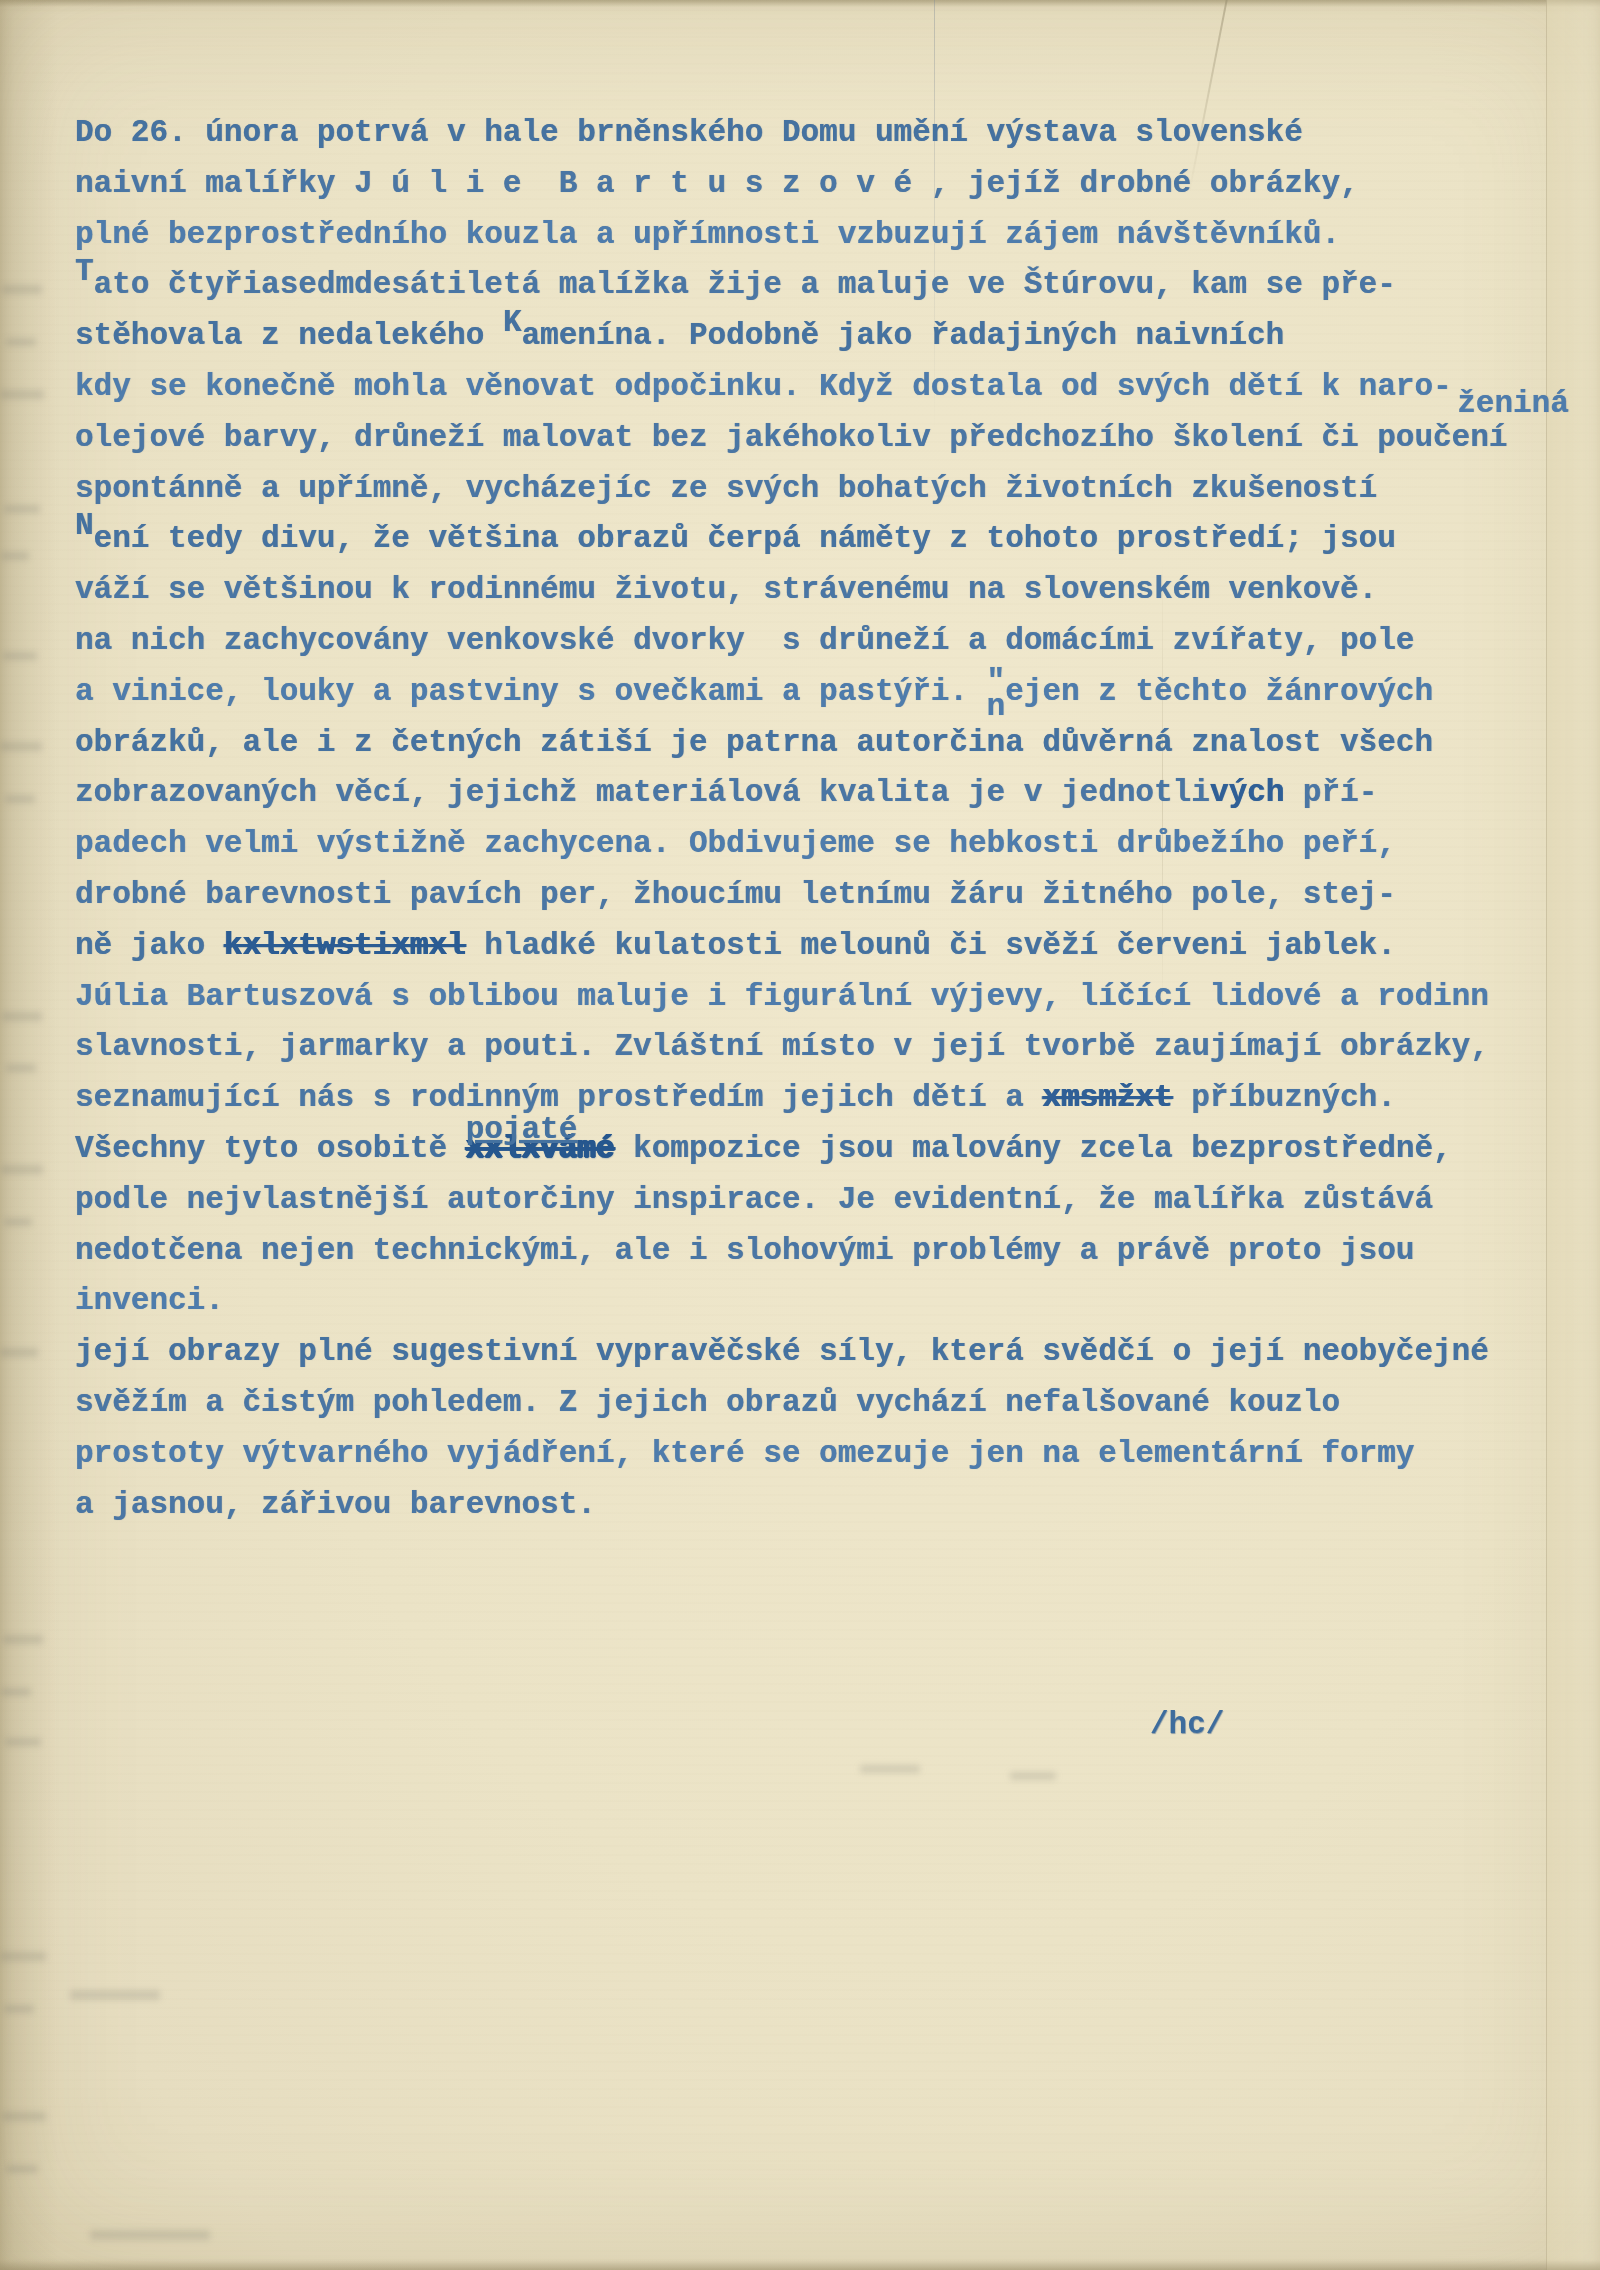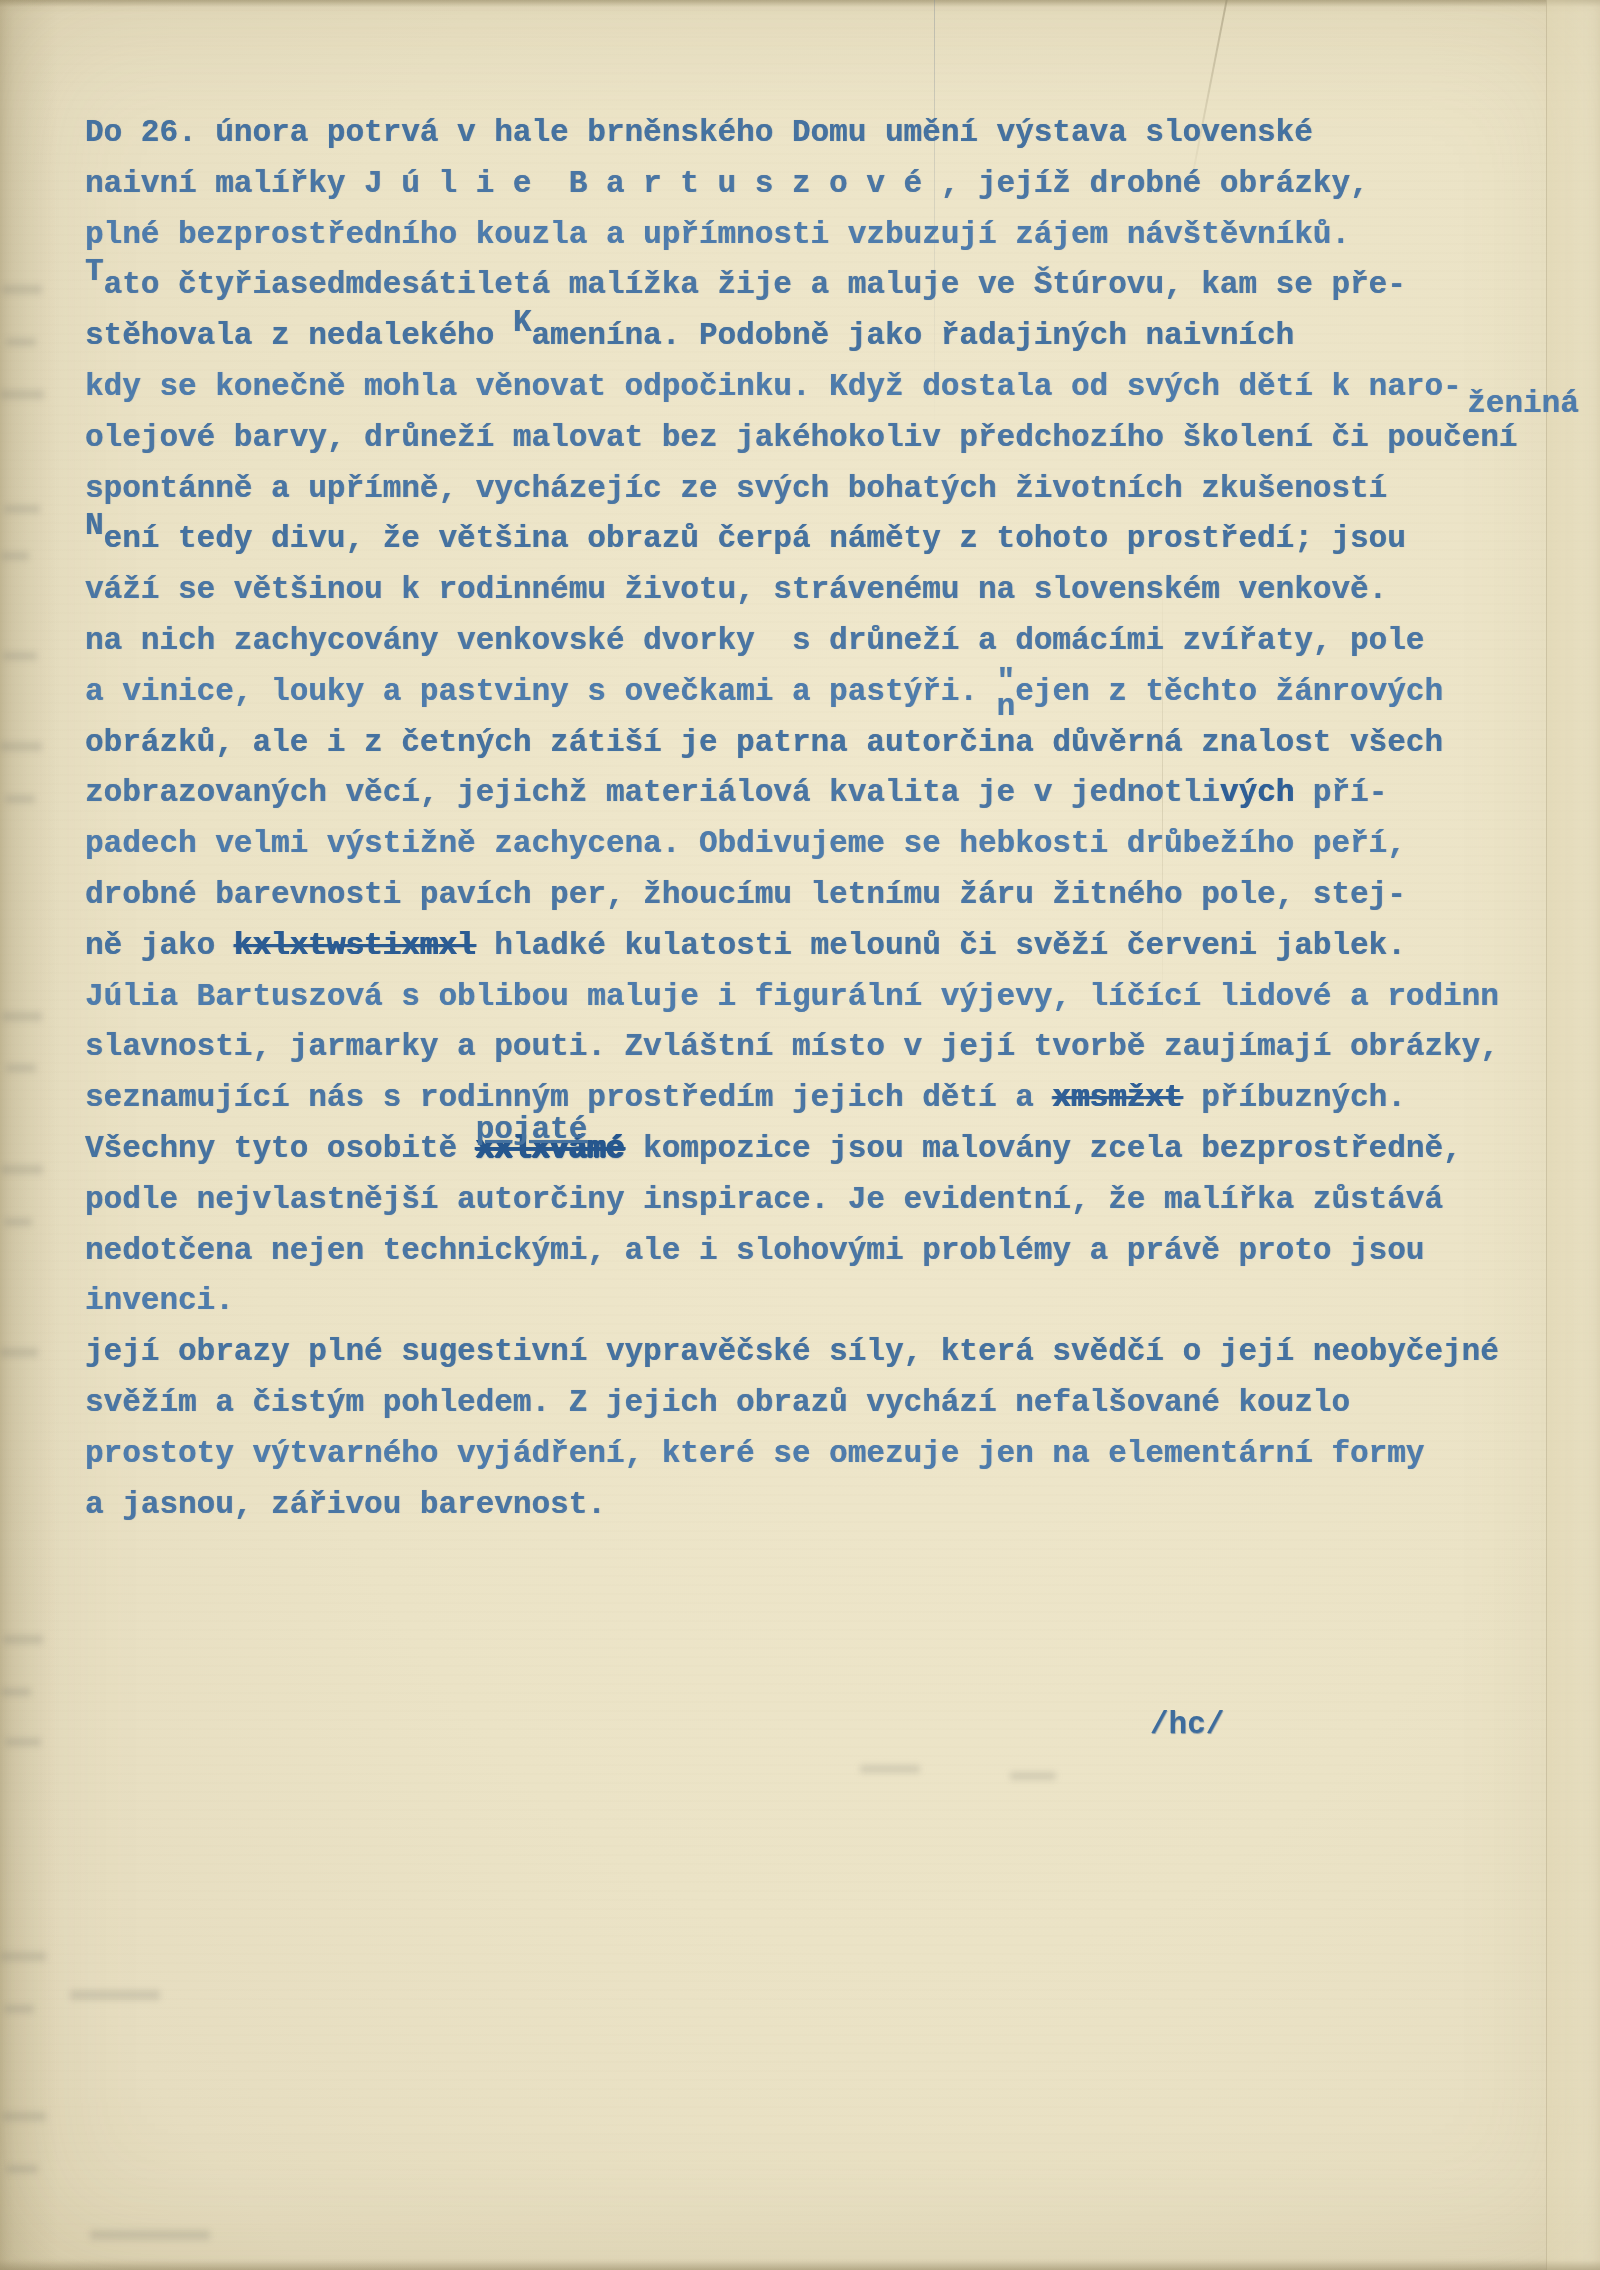--- a/index.html
+++ b/index.html
@@ -33,21 +33,21 @@
     background:linear-gradient(180deg,rgba(130,140,150,.40),rgba(130,140,150,0));}
   .crease-vertical-b{position:absolute;left:1162px;top:560px;width:1px;height:460px;
     background:linear-gradient(180deg,rgba(150,140,110,0),rgba(150,140,110,.25),rgba(150,140,110,0));}
   
   .streaks{position:absolute;inset:0;opacity:.5;
     background:repeating-linear-gradient(180deg,rgba(190,178,145,.07) 0 2px,rgba(0,0,0,0) 2px 9px);}
   
   .ghost{position:absolute;background:rgba(108,112,98,.20);filter:blur(3px);border-radius:3px;}
 
   
-  .textblock{position:absolute;left:85px;top:108px;}
+  .textblock{position:absolute;left:75px;top:108px;}
   .line{
     height:50.8px;line-height:50.8px;font-size:31px;font-weight:bold;
     white-space:pre;color:#4a76a4;
     text-shadow:.45px .45px .7px rgba(44,84,133,.50), -.2px -.2px .5px rgba(44,84,133,.28);
   }
   .line:nth-child(3n){filter:brightness(1.05);}
   .line:nth-child(4n+1){filter:brightness(.96) saturate(1.05);}
   .seg{display:inline;}
   .sup{position:relative;top:-.42em;}
   .supq{position:relative;top:-.33em;}

